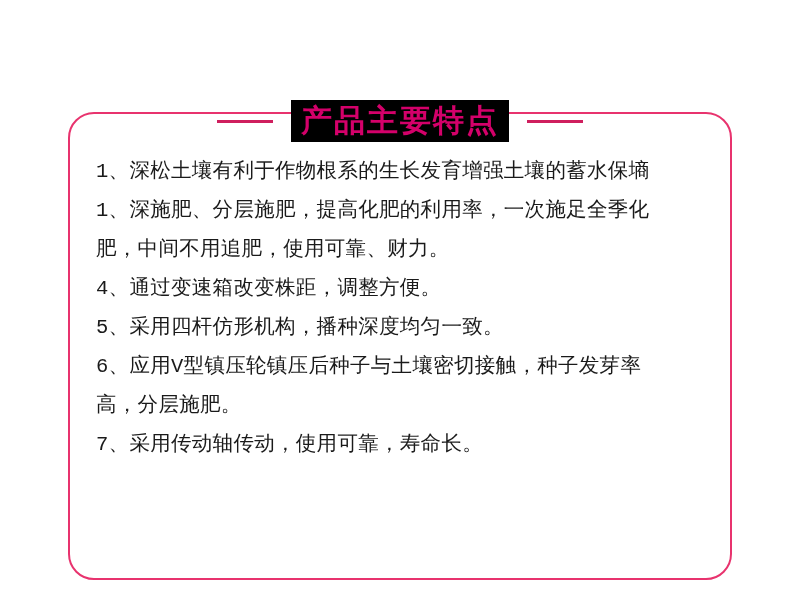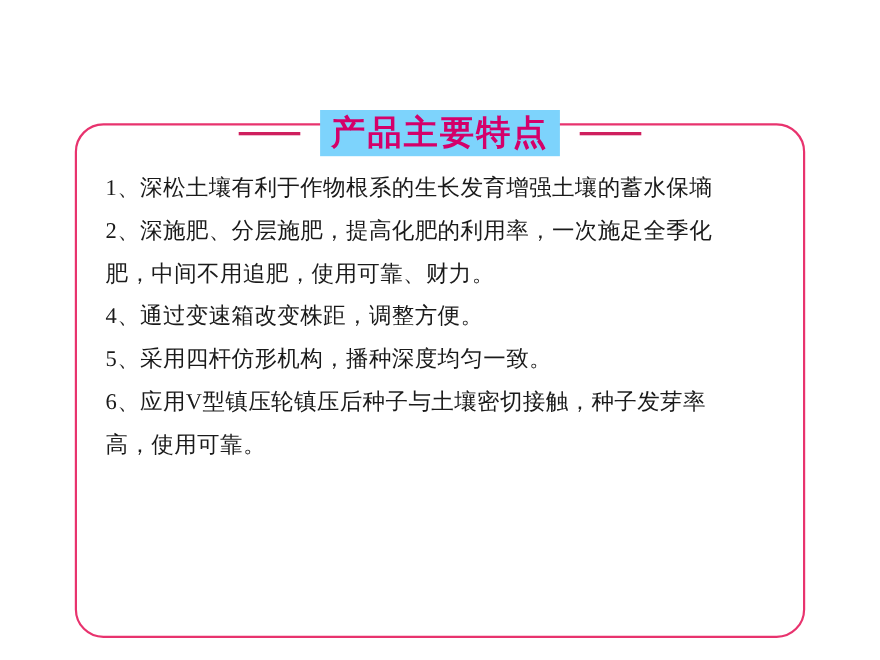--- a/index.html
+++ b/index.html
@@ -46,33 +46,33 @@
     width: 56px;
     height: 3px;
     background: #cf1f5e;
   }
   .title-text {
     font-family: "DejaVu Serif", "Liberation Serif", serif;
     font-size: 31px;
     font-weight: bold;
     color: #d4006a;
     letter-spacing: 2px;
-    background: #7dd3fc;
+    background: #000000;
     padding: 0 10px;
     white-space: nowrap;
   }
   .content {
     position: absolute;
     left: 96px;
     top: 152px;
     width: 616px;
     z-index: 3;
   }
   .line {
-    font-family: Liberation Serif, serif;
+    font-family: Liberation Mono, monospace;
     font-size: 20.5px;
     color: #1a1a1a;
     line-height: 39px;
     letter-spacing: 0.3px;
     white-space: nowrap;
   }
 </style>
 </head>
 <body>
 
@@ -81,21 +81,22 @@
   <div class="panel"></div>
 
   <div class="title-wrap">
     <div class="title-rule"></div>
     <div class="title-text">产品主要特点</div>
     <div class="title-rule"></div>
   </div>
 
   <div class="content">
     <div class="line">1、深松土壤有利于作物根系的生长发育增强土壤的蓄水保墒</div>
-    <div class="line">2、深施肥、分层施肥，提高化肥的利用率，一次施足全季化</div>
+    <div class="line">1、深施肥、分层施肥，提高化肥的利用率，一次施足全季化</div>
     <div class="line">肥，中间不用追肥，使用可靠、财力。</div>
     <div class="line">4、通过变速箱改变株距，调整方便。</div>
     <div class="line">5、采用四杆仿形机构，播种深度均匀一致。</div>
     <div class="line">6、应用V型镇压轮镇压后种子与土壤密切接触，种子发芽率</div>
-    <div class="line">高，使用可靠。</div>
+    <div class="line">高，分层施肥。</div>
+    <div class="line">7、采用传动轴传动，使用可靠，寿命长。</div>
   </div>
 
 </div>
 
 </body></html>

